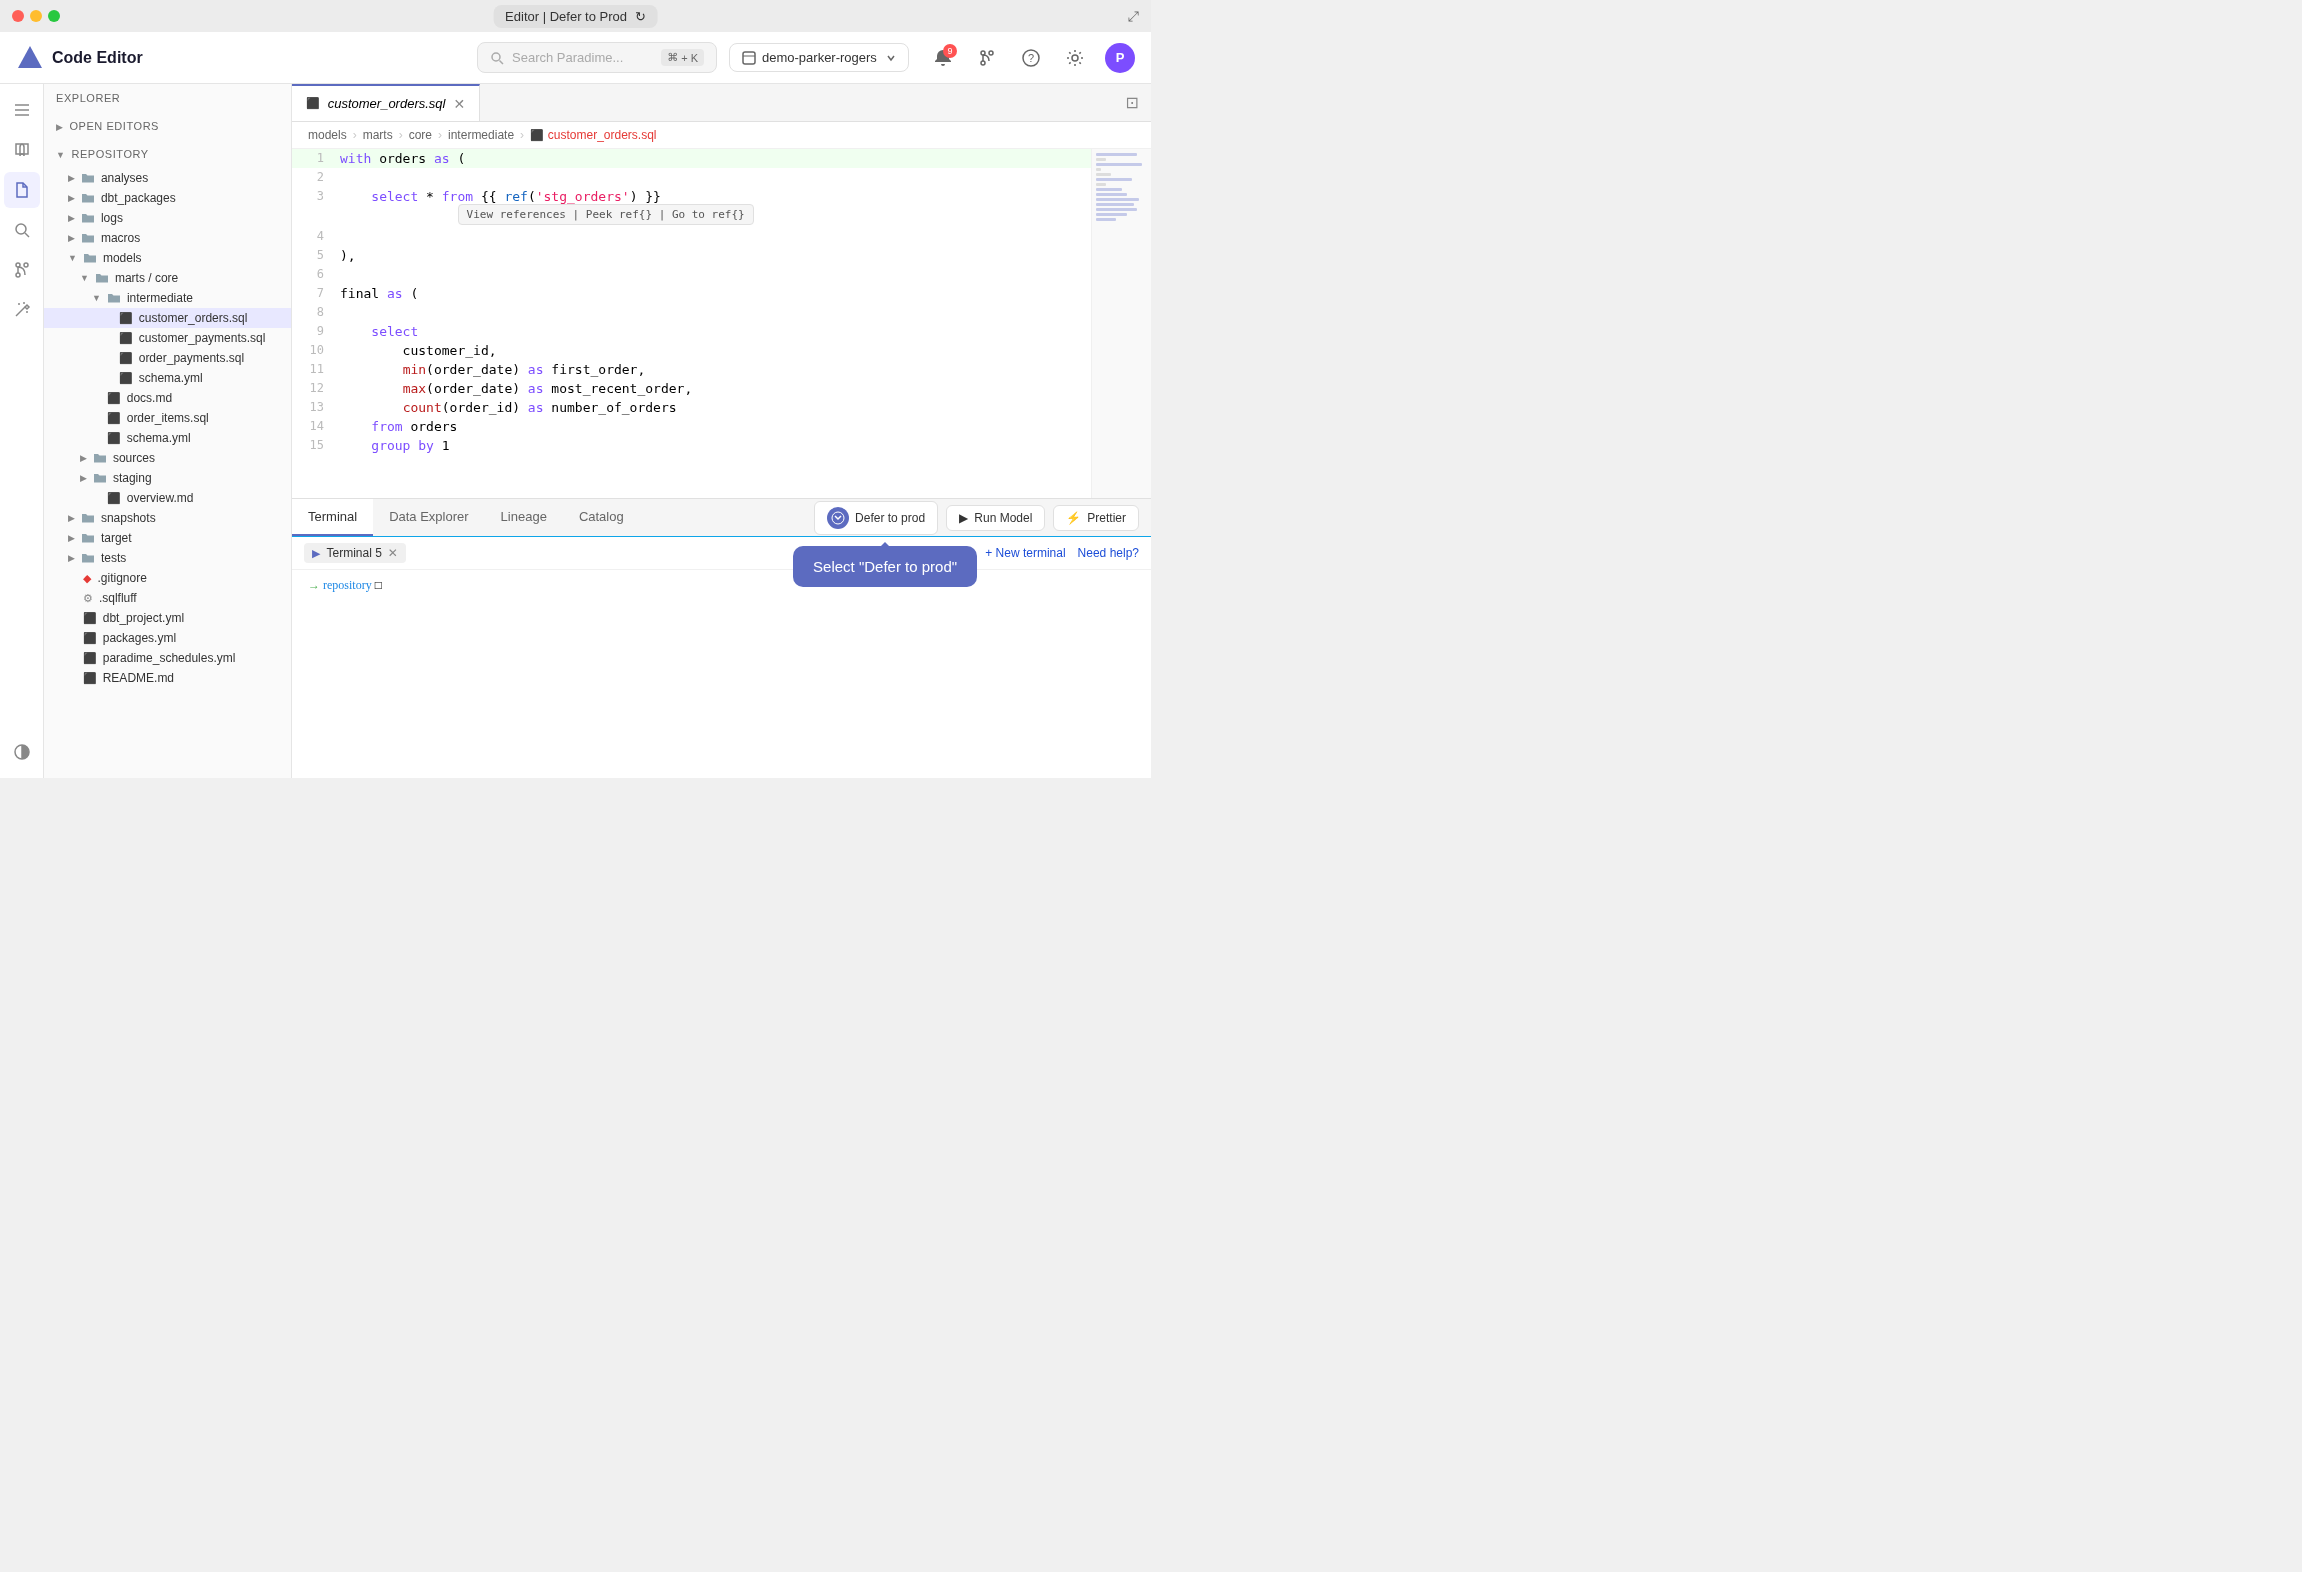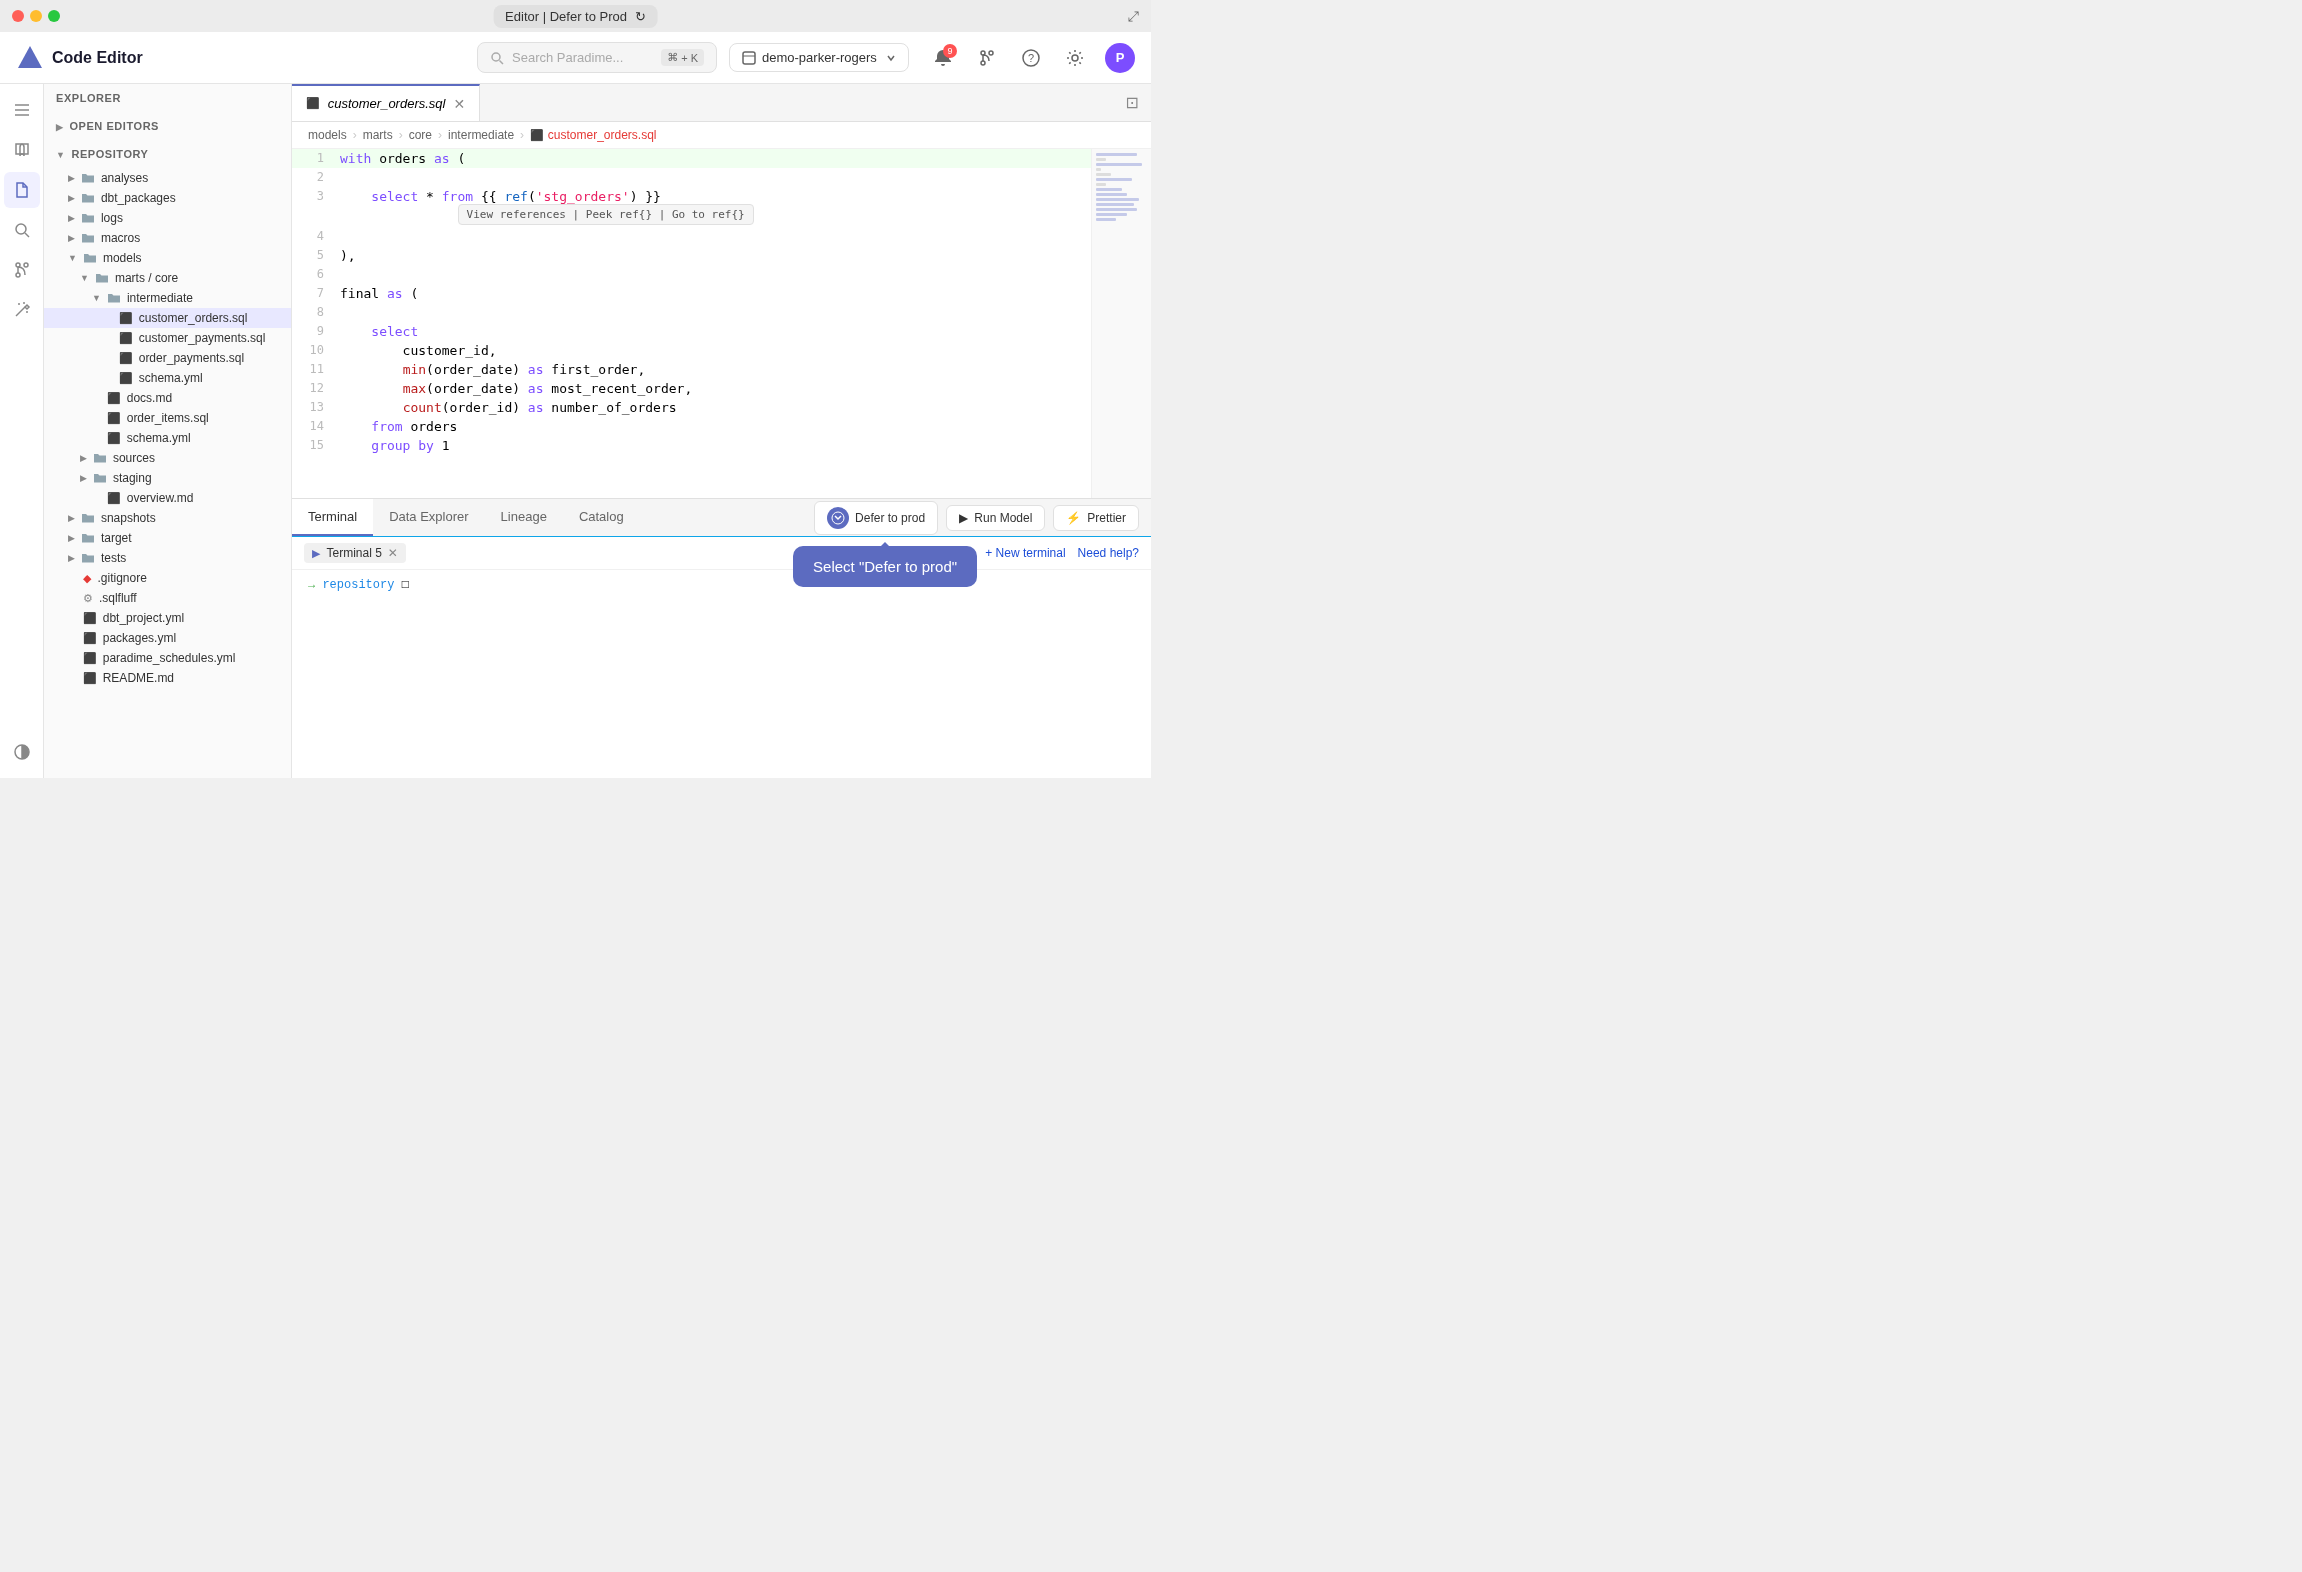--- a/index.html
+++ b/index.html
@@ -139,21 +139,21 @@
     .sidebar {
       width: 248px;
       background: #fafafa;
       border-right: 1px solid #e5e5e5;
       overflow-y: auto;
       font-size: 12px;
     }
     .sidebar-section-header {
       padding: 8px 12px;
       font-size: 11px;
-      font-weight: 700;
+      font-weight: 400;
       color: #666;
       letter-spacing: 0.05em;
       cursor: pointer;
       display: flex;
       align-items: flex-end;
       gap: 6px;
     }
     .sidebar-item {
       padding: 3px 12px 3px 16px;
       display: flex;
@@ -343,21 +343,21 @@
       gap: 6px;
       font-size: 12px;
       color: #333;
       background: #f0f0f0;
       border-radius: 4px;
       padding: 3px 8px;
       cursor: pointer;
     }
     .terminal-close { font-size: 12px; color: #888; cursor: pointer; }
     .terminal-actions { margin-left: auto; display: flex; align-items: center; gap: 12px; font-size: 12px; color: #1d4ed8; }
-    .terminal-content { padding: 8px 16px; font-family: Liberation Mono, monospace; font-size: 12px; }
+    .terminal-content { padding: 8px 16px; font-family: Liberation Serif, serif; font-size: 12px; }
     .terminal-prompt { color: #4caf50; }
     .terminal-cwd { color: #1e88e5; }
 
     
     .defer-tooltip {
       position: absolute;
       top: 44px;
       right: -40px;
       background: #5c6bc0;
       color: white;

